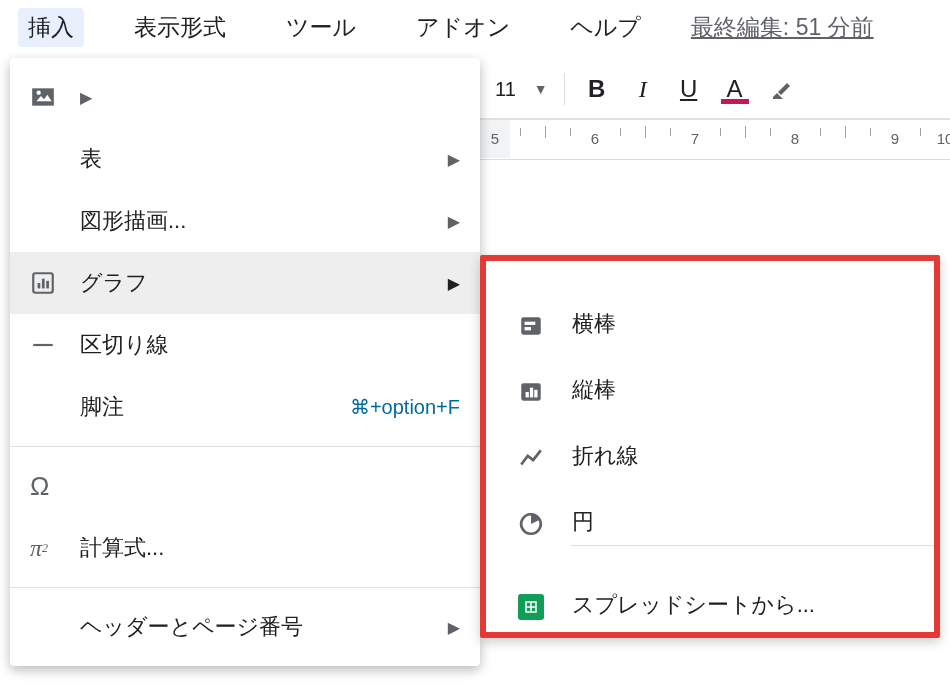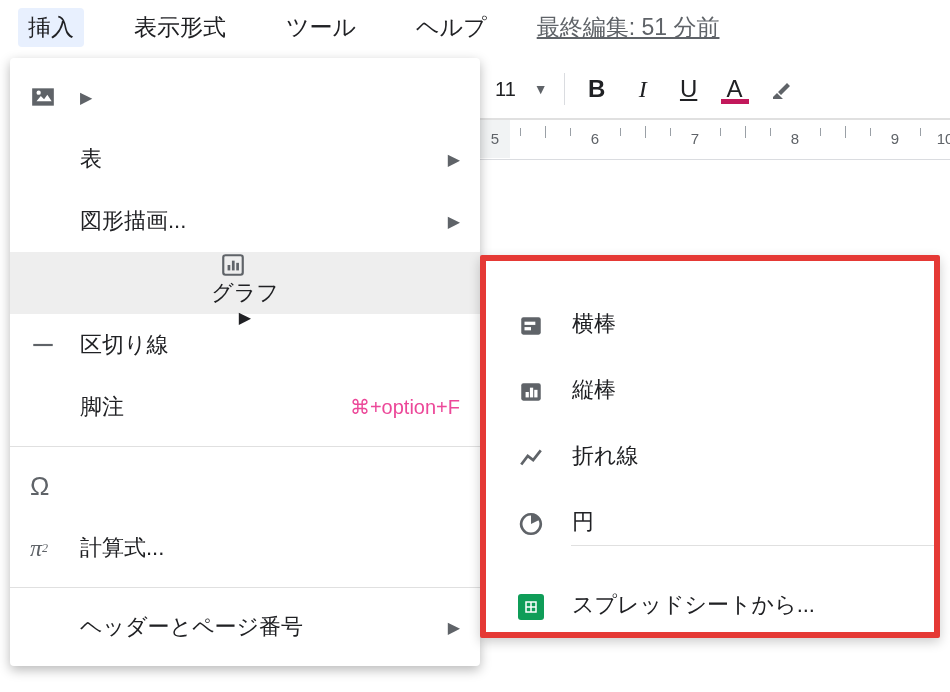--- a/index.html
+++ b/index.html
@@ -140,37 +140,36 @@
       display: flex;
       align-items: center;
       height: 62px;
       padding: 0 20px;
       cursor: pointer;
       font-size: 22px;
       position: relative;
     }
     .dd-item.highlight-row {
       background: #eeeeee;
-      flex-direction: column;
     }
     .dd-icon {
       width: 50px;
       display: flex;
       align-items: center;
       justify-content: flex-start;
       color: #5f6368;
     }
     .dd-label { flex: 1; }
     .dd-arrow {
       color: #5f6368;
       font-size: 16px;
     }
     .dd-item.highlight-row .dd-arrow { color: #202124; }
     .dd-shortcut {
-      color: #ec4899;
+      color: #0369a1;
       font-size: 20px;
     }
     .dd-divider {
       height: 1px;
       background: #e0e0e0;
       margin: 8px 0;
     }
 
     .submenu {
       position: absolute;
@@ -212,20 +211,21 @@
       justify-content: center;
     }
   </style>
 </head>
 <body>
 
 <div class="menubar">
   <div class="menu-item active">挿入</div>
   <div class="menu-item">表示形式</div>
   <div class="menu-item">ツール</div>
+  <div class="menu-item">アドオン</div>
   <div class="menu-item">ヘルプ</div>
   <div class="last-edit">最終編集: 51 分前</div>
 </div>
 
 <div class="toolbar-strip">
   <div class="font-size">
     <span class="size-val">11</span>
     <span class="drop">▼</span>
   </div>
   <div class="toolbar-divider"></div>

